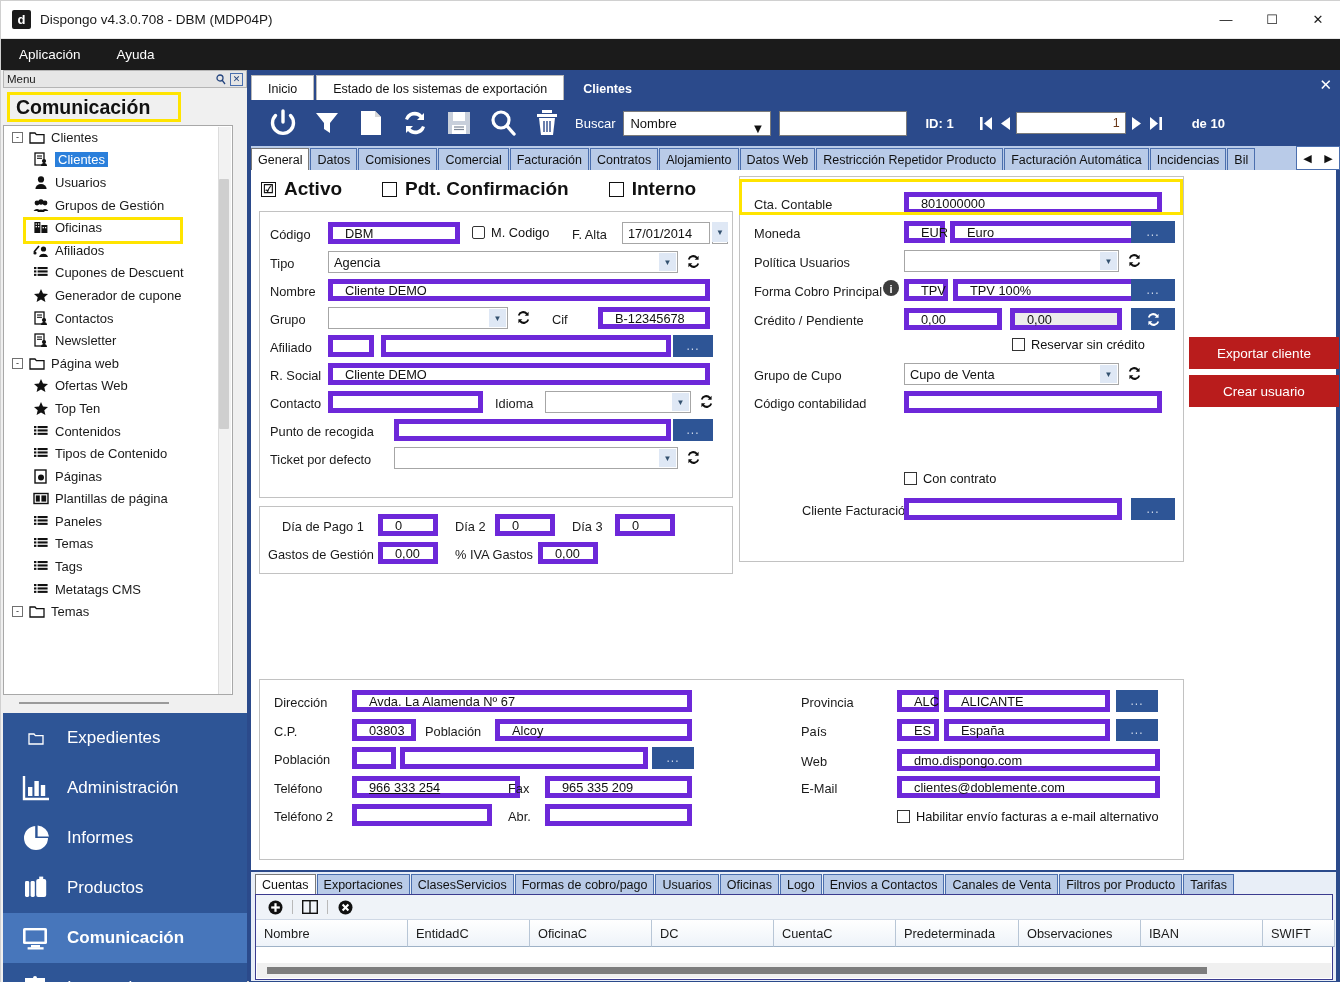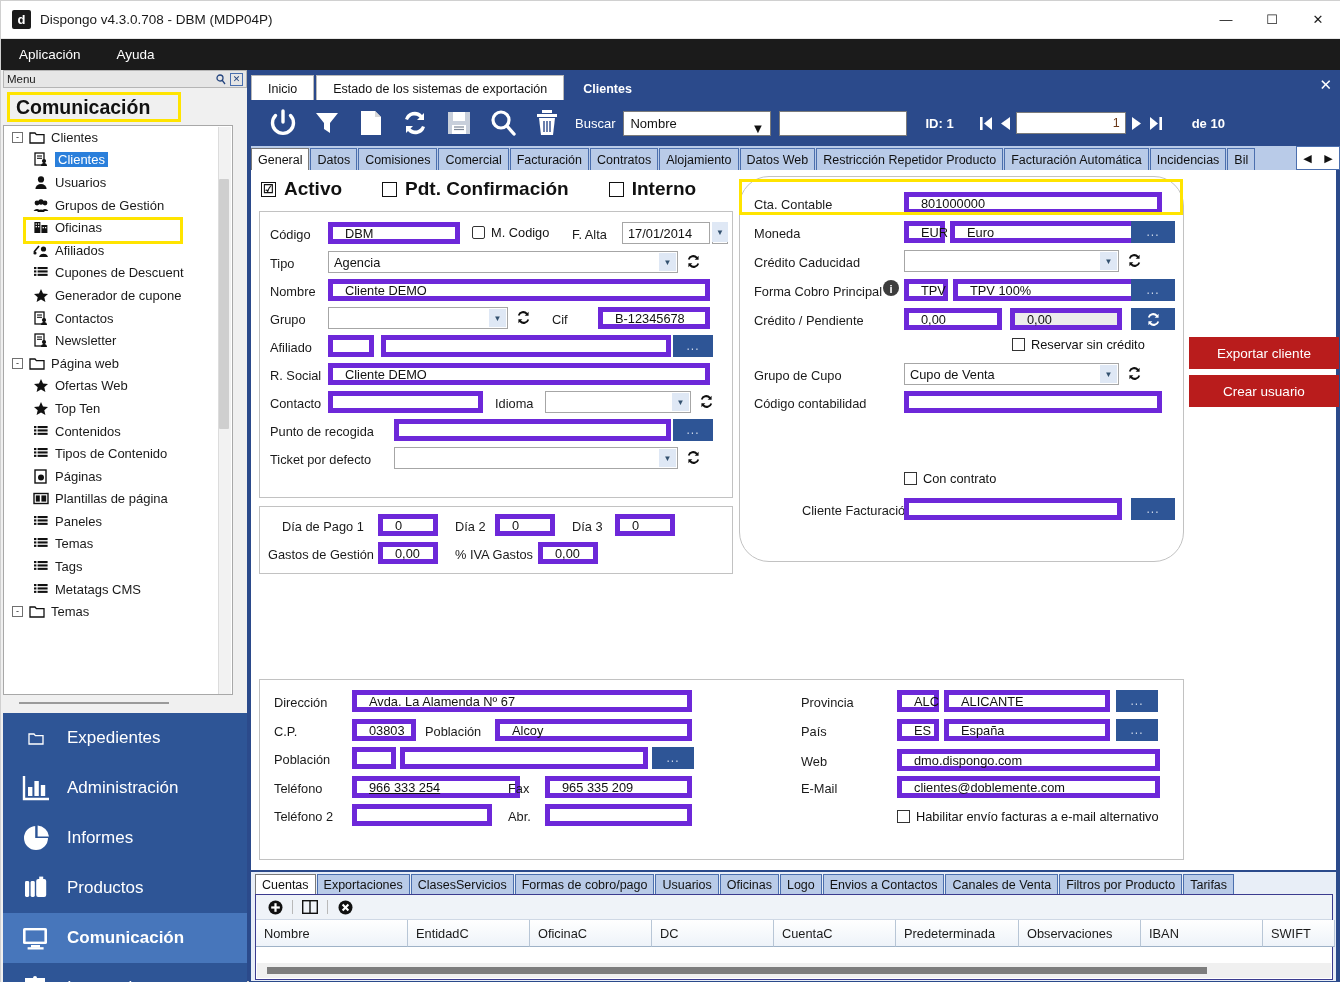--- a/index.html
+++ b/index.html
@@ -856,31 +856,31 @@
         <span class="fld" style="left:235px; top:7px; width:60px;">0</span>
         <span class="lbl" style="left:312px; top:12px;">Día 3</span>
         <span class="fld" style="left:355px; top:7px; width:60px;">0</span>
 
         <span class="lbl" style="left:8px; top:40px;">Gastos de Gestión</span>
         <span class="fld" style="left:118px; top:35px; width:60px;">0,00</span>
         <span class="lbl" style="left:195px; top:40px;">% IVA Gastos</span>
         <span class="fld" style="left:278px; top:35px; width:60px;">0,00</span>
       </div>
 
-      <div class="panel" style="left:488px; top:6px; width:445px; height:386px;border-radius:30px;">
+      <div class="panel" style="left:488px; top:6px; width:445px; height:386px;">
 
         <span class="lbl" style="left:14px; top:20px;">Cta. Contable</span>
         <span class="fld" style="left:164px; top:15px; width:258px;">801000000</span>
 
         <span class="lbl" style="left:14px; top:49px;">Moneda</span>
         <span class="fld" style="left:164px; top:44px; width:41px;">EUR</span>
         <span class="fld" style="left:210px; top:44px; width:212px;">Euro</span>
         <span class="dotsbtn" style="left:391px; top:44px; width:44px;">...</span>
 
-        <span class="lbl" style="left:14px; top:78px;">Crédito Caducidad</span>
+        <span class="lbl" style="left:14px; top:78px;">Política Usuarios</span>
         <span class="combo" style="left:164px; top:73px; width:215px;">
           <span></span>
           <span class="cbtn">▼</span>
         </span>
         <span class="refresh" style="left:385px; top:74px;">
           <svg width="17" height="17" viewBox="0 0 30 30">
               <path d="M5 11 a10 10 0 0 1 17-4 l2-2 v7 h-7 l2.5-2.5 a7 7 0 0 0-11.5 2.5 z" fill="#111"></path>
               <path d="M25 19 a10 10 0 0 1-17 4 l-2 2 v-7 h7 l-2.5 2.5 a7 7 0 0 0 11.5-2.5 z" fill="#111"></path>
             </svg>
         </span>

